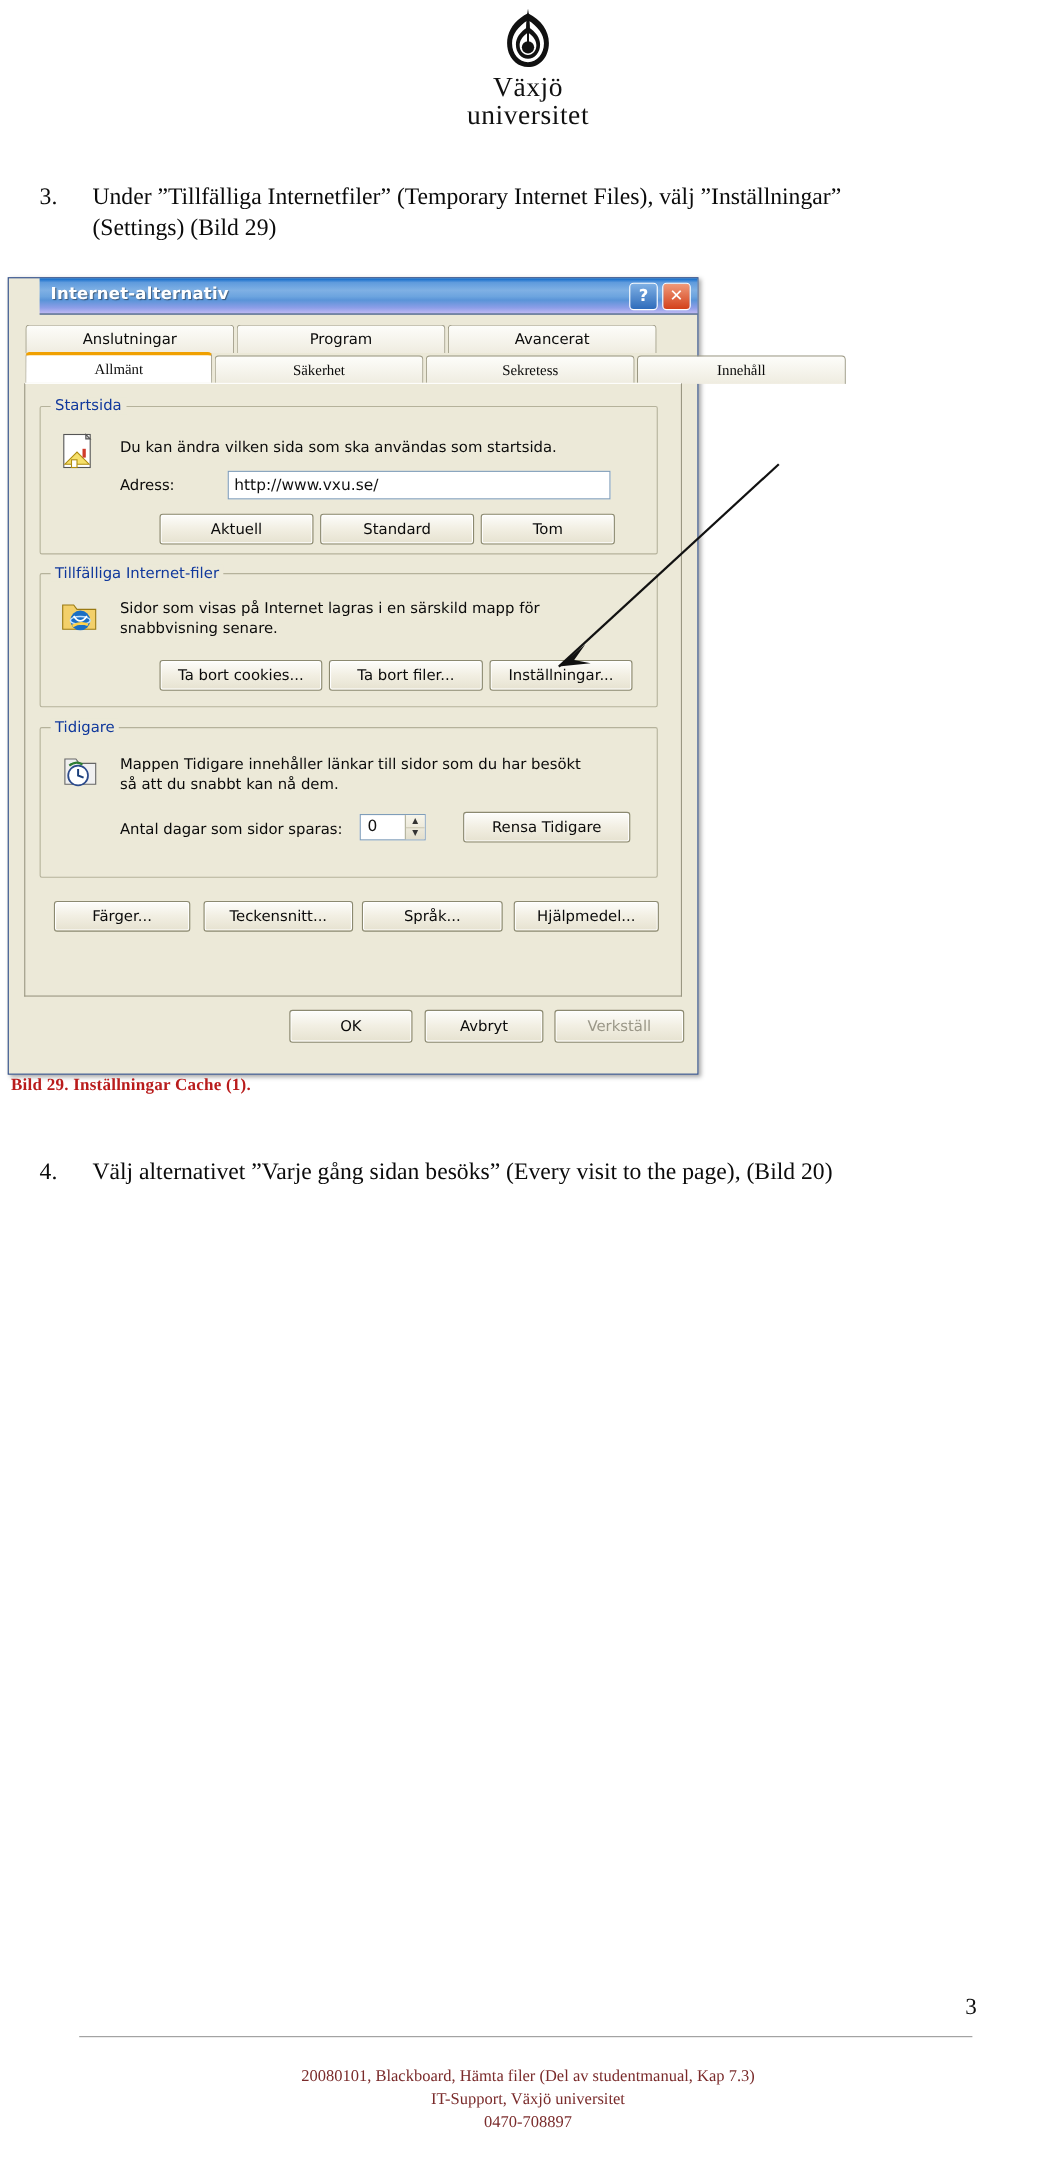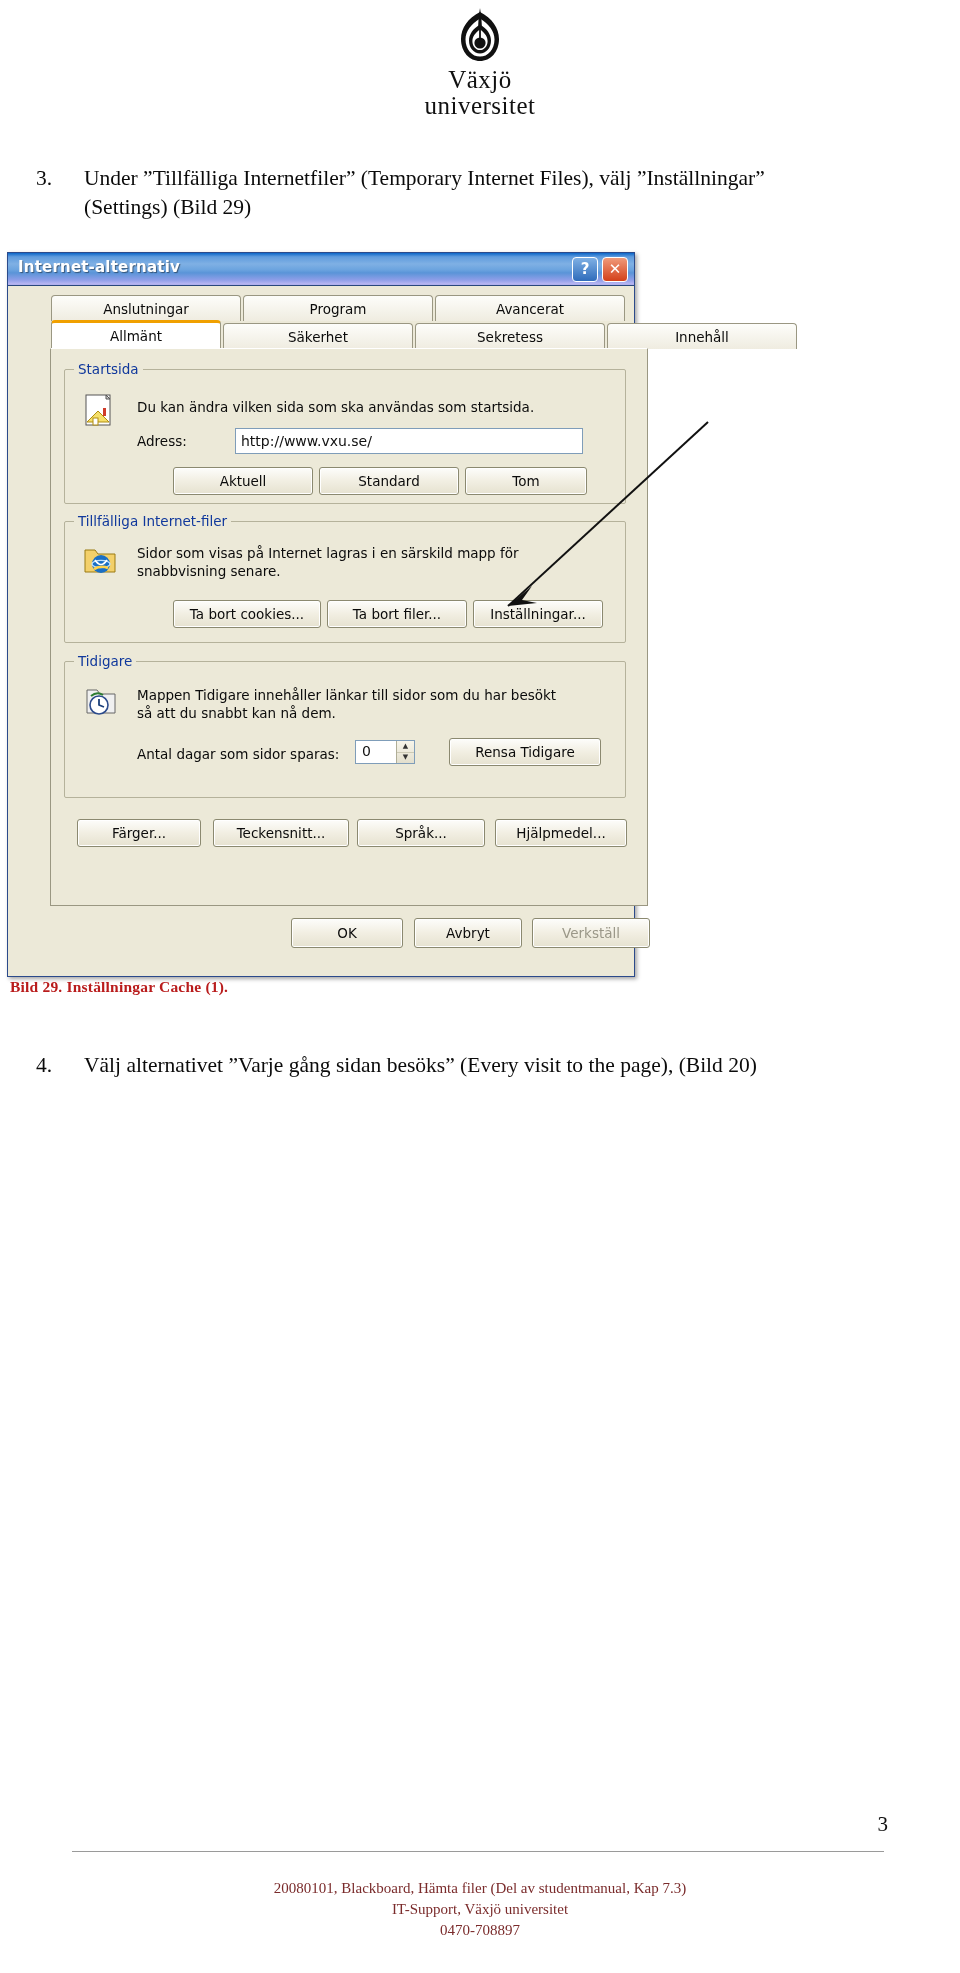--- a/index.html
+++ b/index.html
@@ -38,52 +38,53 @@
     position:absolute;left:7px;top:252px;width:626px;height:723px;
     background:#ece9d8;border:1px solid #2b4a8b;
     box-shadow:2px 2px 4px rgba(0,0,0,.35);
     font-family:"DejaVu Sans",sans-serif;
   }
   .titlebar{
     height:32px;position:relative;
     background:linear-gradient(180deg,#0a66c8 0%,#5f9bdd 12%,#7fb0e4 34%,
                #6ca4df 52%,#5a94d8 62%,#8e9ee8 84%,#b8b6f2 97%,#a9a8e8 100%);
     border-bottom:1px solid #29487d;
+    margin-left:28px;
   }
   .titlebar .tcap{
     position:absolute;left:10px;top:5px;color:#ffffff;font-weight:bold;
     font-size:15px;font-family:"DejaVu Sans",sans-serif;
     text-shadow:1px 1px 1px rgba(0,0,0,.45);letter-spacing:.2px;
   }
   .tbtns{position:absolute;right:6px;top:4px;display:flex;gap:4px;}
   .tbtn{
     width:24px;height:23px;border-radius:4px;border:1px solid #ffffff;
     display:flex;align-items:center;justify-content:center;
     color:#fff;font-weight:bold;font-size:15px;line-height:1;
     font-family:"DejaVu Sans",sans-serif;
   }
   .tbtn.help{background:linear-gradient(180deg,#7fb0e4,#2f6cbb);}
   .tbtn.close{background:linear-gradient(180deg,#f09a7a,#d3401a);}
 
-  .dlg-body{position:relative;padding:0;height:690px;margin-left:28px;}
+  .dlg-body{position:relative;padding:0;height:690px;}
 
   
   .tabrow{position:absolute;display:flex;gap:2px;}
   #tabrow-top{left:15px;top:9px;}
   #tabrow-bot{left:15px;top:37px;}
   .tab{
     height:26px;min-width:170px;box-sizing:border-box;
     background:linear-gradient(180deg,#fdfdfa,#efece0);
     border:1px solid #9a9782;border-bottom:none;
     border-radius:4px 4px 0 0;
     display:flex;align-items:center;justify-content:center;
     font-size:13.5px;color:#0b0b0b;font-family:"DejaVu Sans",sans-serif;
   }
   #tabrow-top .tab{width:190px;}
-  #tabrow-bot .tab{width:190px;}
+  #tabrow-bot .tab{width:190px;font-family:Liberation Serif, serif;}
   #tabrow-bot .tab:first-child{width:152px;margin-left:0;}
   .tab.active{
     background:#ffffff;border-top:3px solid #f0a000;
     border-left:1px solid #9a9782;border-right:1px solid #9a9782;
     height:29px;margin-top:-3px;font-weight:normal;
   }
 
   .tabpanel{
     position:absolute;left:14px;top:62px;width:596px;height:556px;
     background:#ece9d8;border:1px solid #9a9782;border-top-color:#ffffff;

